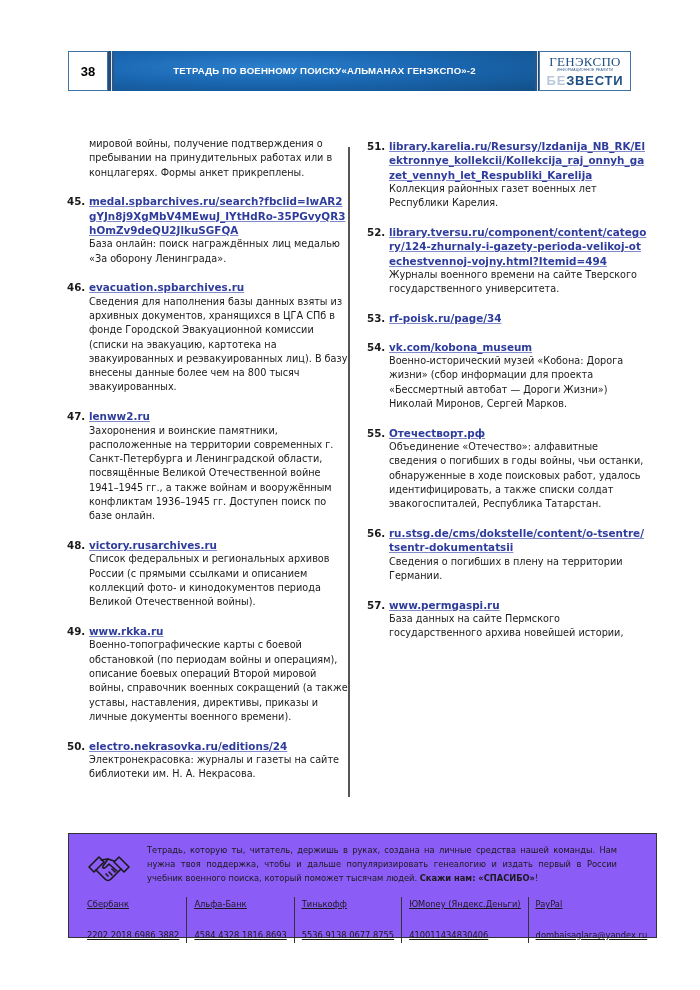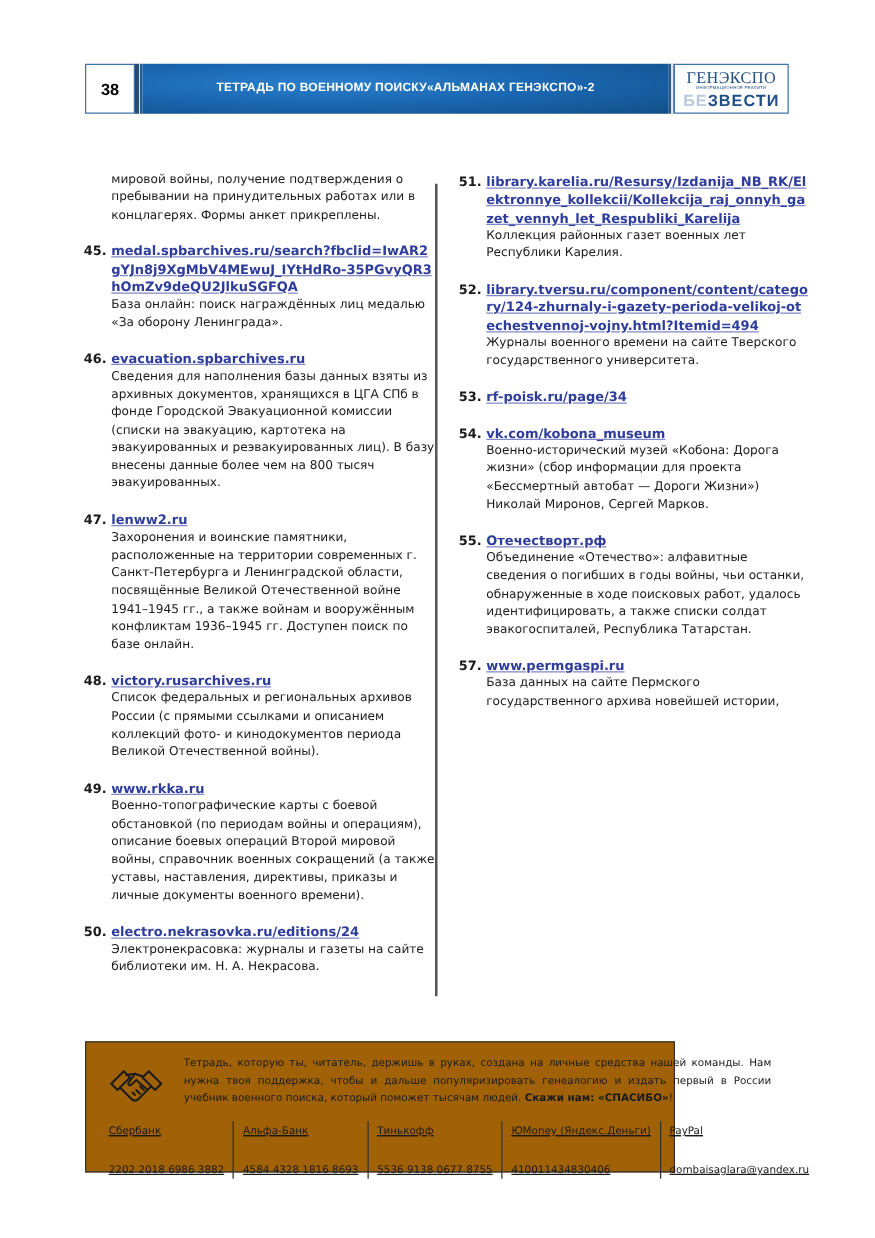--- a/index.html
+++ b/index.html
@@ -28,21 +28,21 @@
   .cont { padding-left: 22px; color: #1a1a1a; }
   .entry { display: flex; margin-top: 14.5px; }
   .entry .num { width: 22px; flex: 0 0 22px; font-weight: bold; font-size: 10.3px; color: #1a1a1a; }
   .entry .body { flex: 1; }
   .link { color: #2e3c9c; text-decoration: underline; text-decoration-color: #7f88c8; font-weight: bold; font-size: 10.4px; display: block; word-break: break-all; }
   .link-plain { color: #3a4aa8; text-decoration: underline; text-decoration-color: #8a93cd; font-size: 9.7px; display: block; word-break: break-all; }
   .desc { color: #1a1a1a; }
   .sub { padding-left: 22px; margin-top: 14.5px; }
 
   
-  .footer { position: absolute; left: 68px; top: 833px; width: 472px; height: 105px; border: 1.5px solid #333; background: #a16207; }
+  .footer { position: absolute; left: 68px; top: 833px; width: 589px; height: 105px; border: 1.5px solid #333; background: #8b5cf6; }
   .hand-icon { position: absolute; left: 18px; top: 13px; width: 44px; height: 40px; }
   .footer-text { position: absolute; left: 78px; top: 9px; width: 470px; font-size: 8.3px; line-height: 14px; text-align: justify; color: #1a1a1a; }
   .footer-text b { font-weight: bold; }
   .banks { position: absolute; left: 12px; top: 63px; display: flex; text-decoration: underline; }
   .bank { padding: 0 7px; border-left: 1px solid #333; }
   .bank:first-child { padding-left: 6px; border-left: none; }
   .bank-name { font-size: 8.3px; text-decoration: underline; line-height: 14px; white-space: nowrap; }
   .bank-num { font-size: 8.3px; line-height: 16px; white-space: nowrap; margin-top: 16px; }
 </style>
 </head>
@@ -151,20 +151,27 @@
   </div>
 
   <div class="entry">
     <div class="num">55.</div>
     <div class="body">
       <a class="link">Отечесtворт.рф</a>
       <div class="desc">Объединение «Отечество»: алфавитные сведения о погибших в годы войны, чьи останки, обнаруженные в ходе поисковых работ, удалось идентифицировать, а также списки солдат эвакогоспиталей, Республика Татарстан.</div>
     </div>
   </div>
 
+  <div class="entry">
+    <div class="num">56.</div>
+    <div class="body">
+      <a class="link">ru.stsg.de/cms/dokstelle/content/o-tsentre/tsentr-dokumentatsii</a>
+      <div class="desc">Сведения о погибших в плену на территории Германии.</div>
+    </div>
+  </div>
 
   <div class="entry">
     <div class="num">57.</div>
     <div class="body">
       <a class="link">www.permgaspi.ru</a>
       <div class="desc">База данных на сайте Пермского государственного архива новейшей истории,</div>
     </div>
   </div>
 </div>
 

